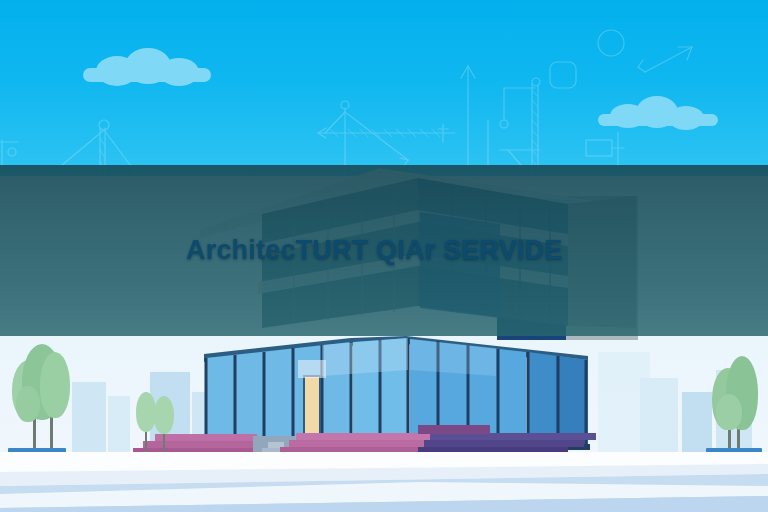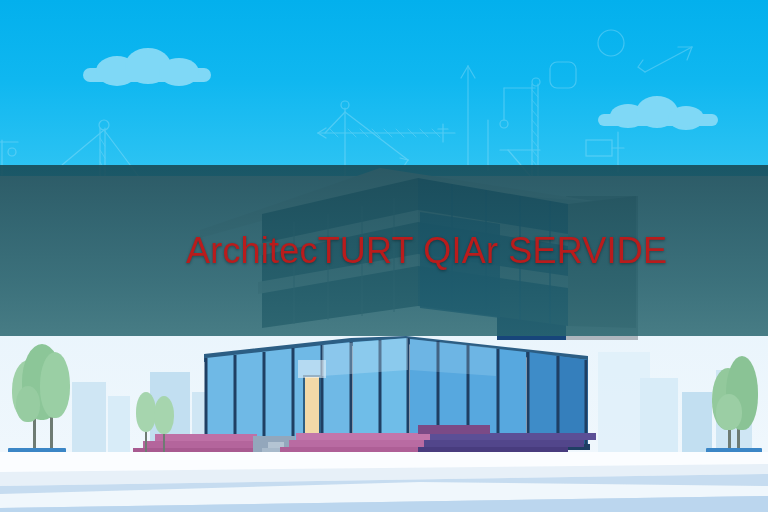--- a/index.html
+++ b/index.html
@@ -45,23 +45,23 @@
        rgba(27,83,95,.88) 35%,
        rgba(32,92,103,.86) 70%,
        rgba(40,101,110,.84) 100%);
   }
   .titlewrap{
     position:absolute;left:0;top:165px;width:768px;height:171px;
     display:flex;flex-direction:column;justify-content:center;
     padding-left:186px;box-sizing:border-box;
   }
   .tline{
-    color:#b91c1c;
-    font-weight:normal;
-    font-size:36px;
+    color:#0c4a6e;
+    font-weight:bold;
+    font-size:27px;
     letter-spacing:.2px;
     line-height:1.0;
     text-shadow:0 1px 3px rgba(0,0,0,.35);
     white-space:nowrap;
   }
   .tline.l2{margin-top:22px;margin-left:7px;}
 
   
   .step{position:absolute;}
 

